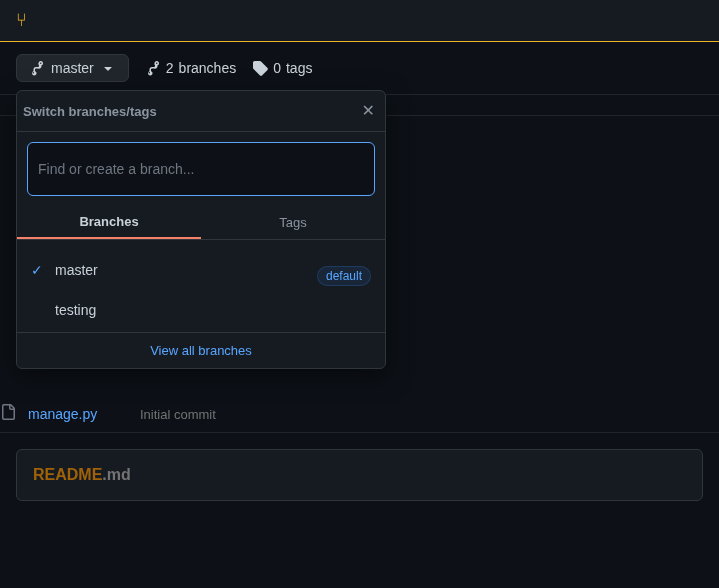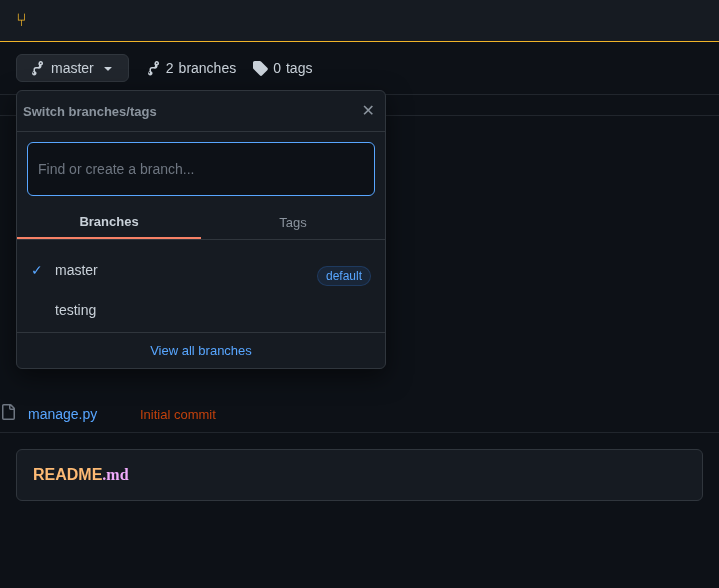--- a/index.html
+++ b/index.html
@@ -221,21 +221,21 @@
     }
 
     .file-name {
       color: #58a6ff;
       cursor: pointer;
       flex-shrink: 0;
       min-width: 100px;
     }
 
     .commit-message {
-      color: #c2410c;
+      color: #737373;
       font-size: 13px;
       white-space: nowrap;
       overflow: hidden;
       text-overflow: ellipsis;
       flex: 1;
     }
 
     
     .readme-section {
       margin: 16px;
@@ -245,21 +245,21 @@
       padding: 16px;
     }
 
     .readme-title {
       font-size: 16px;
       font-weight: 600;
       color: #c9d1d9;
     }
 
     .readme-title span {
-      color: #fdba74;
+      color: #a16207;
     }
 
     
     .main-content {
       position: relative;
     }
 
     .bold { font-weight: 700; }
   </style>
 </head>
@@ -347,17 +347,17 @@
       <svg width="16" height="16" viewBox="0 0 16 16" fill="#6e7681">
         <path d="M2 1.75C2 .784 2.784 0 3.75 0h6.586c.464 0 .909.184 1.237.513l2.914 2.914c.329.328.513.773.513 1.237v9.586A1.75 1.75 0 0113.25 16h-9.5A1.75 1.75 0 012 14.25V1.75zm1.75-.25a.25.25 0 00-.25.25v12.5c0 .138.112.25.25.25h9.5a.25.25 0 00.25-.25V6h-2.75A1.75 1.75 0 019 4.25V1.5H3.75zm6.75.062V4.25c0 .138.112.25.25.25h2.688a.252.252 0 00-.011-.013L10.5 1.812z"></path>
       </svg>
     </span>
     <span class="file-name">manage.py</span>
     <span class="commit-message">Initial commit</span>
   </div>
 
   <div class="readme-section">
     <span class="readme-title">
-      <span>README</span><span style="color:#f0abfc;font-family:Liberation Serif, serif;">.md</span>
+      <span>README</span><span style="color:#737373;">.md</span>
     </span>
   </div>
 
 </div>
 
 </body></html>

